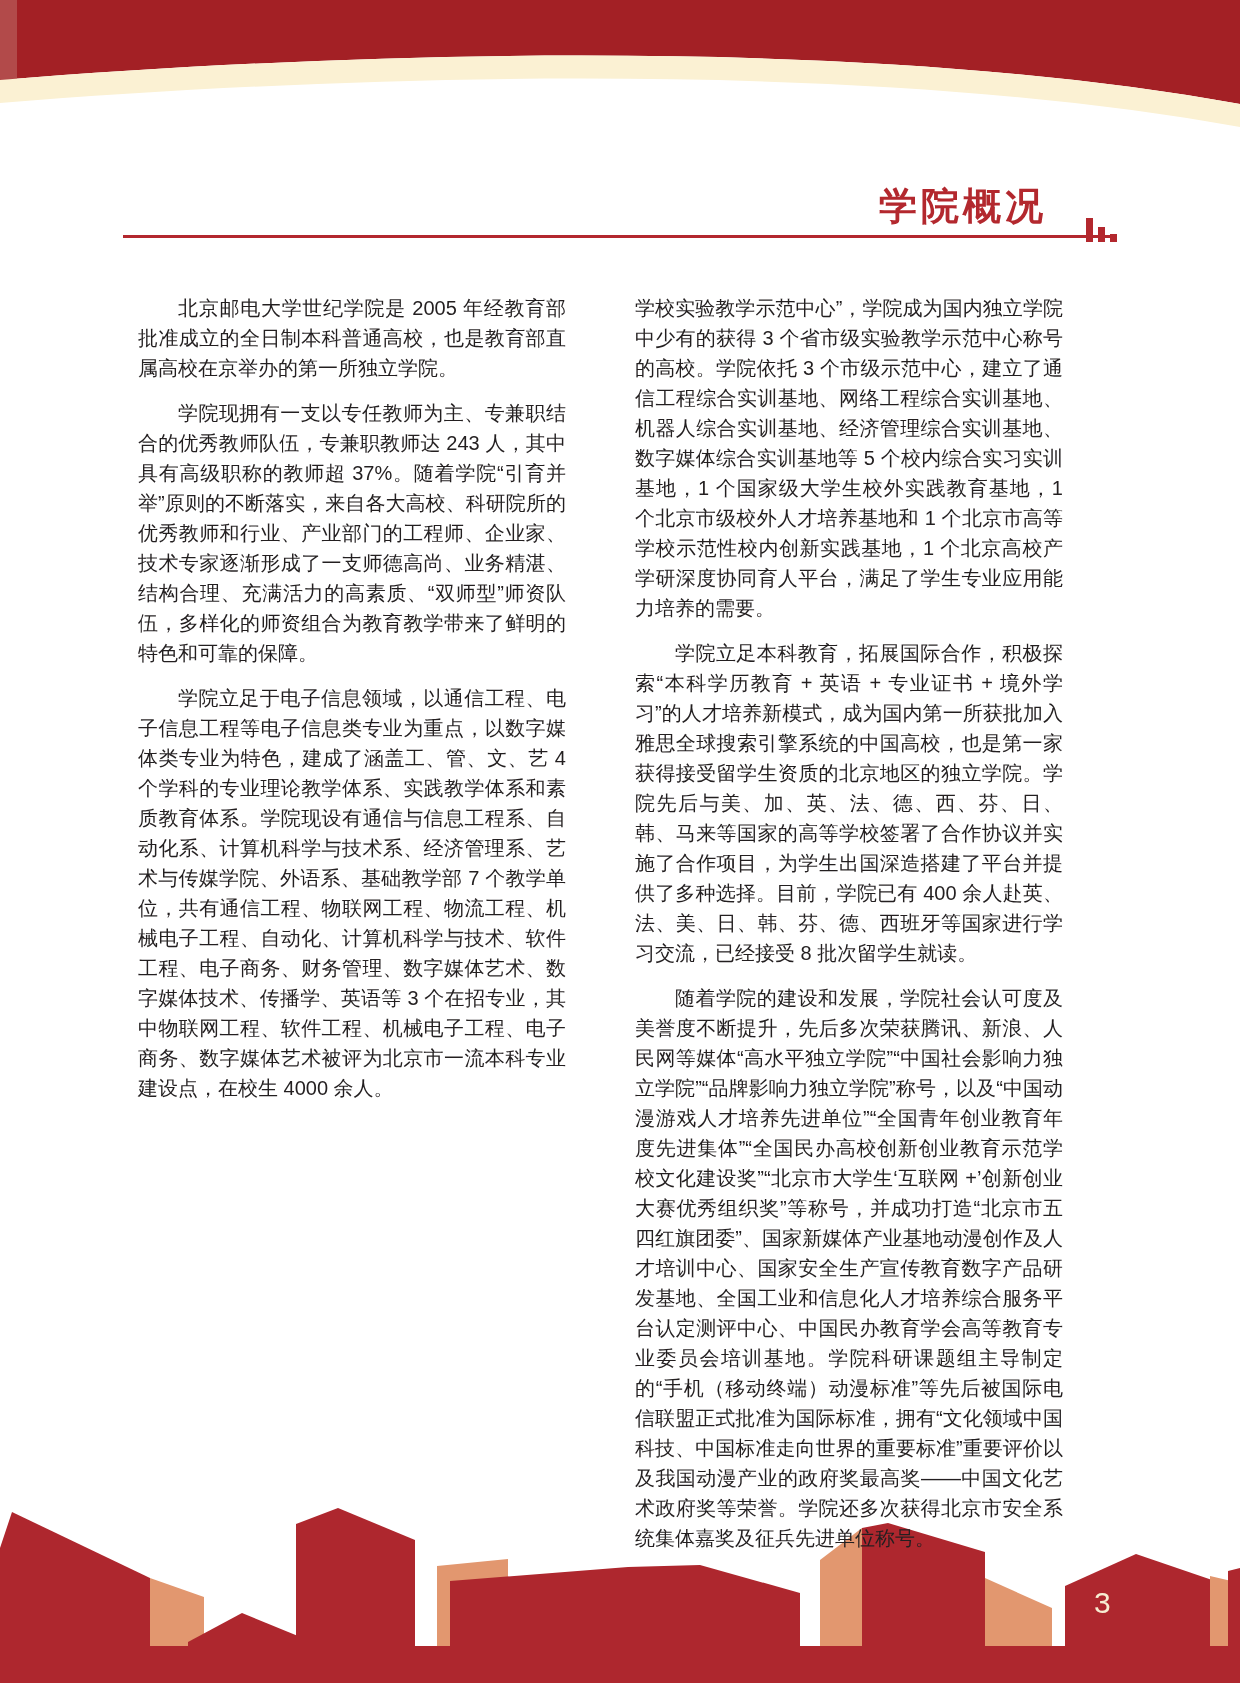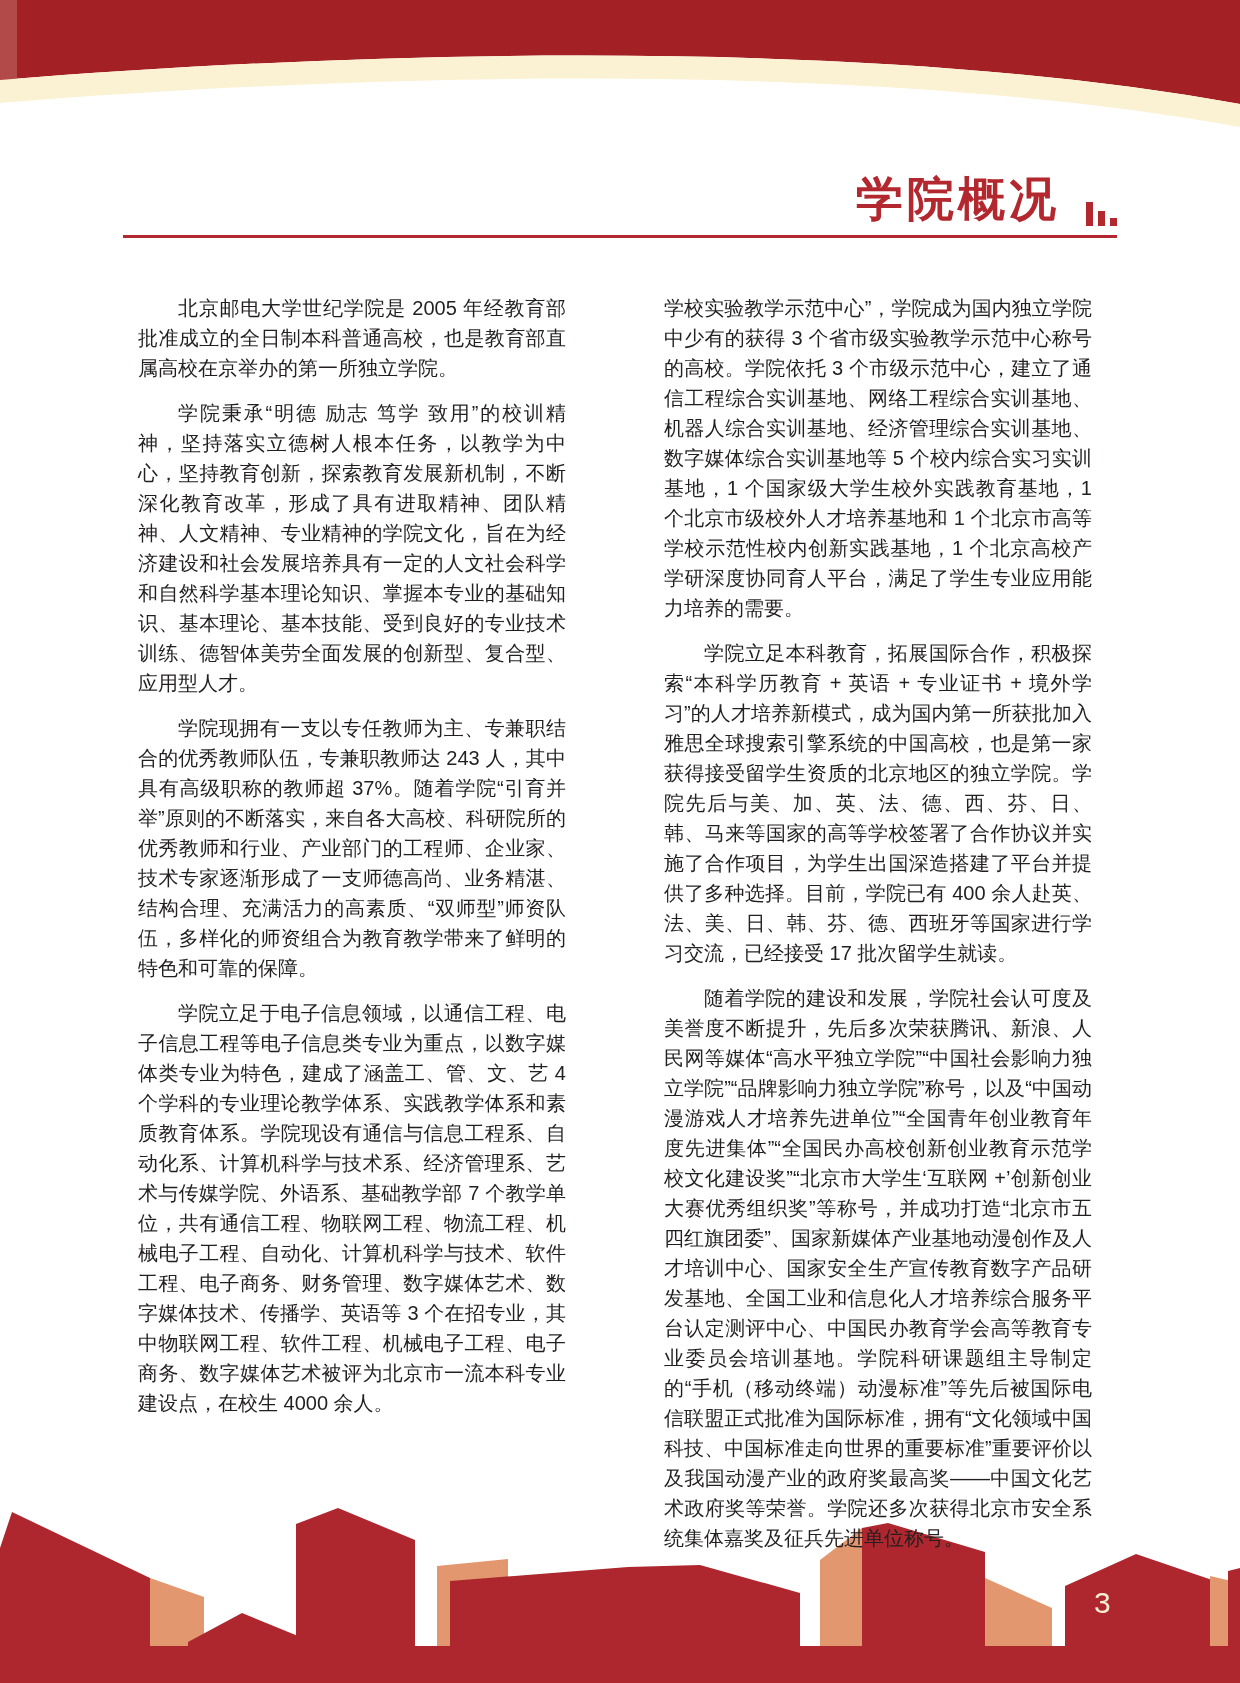--- a/index.html
+++ b/index.html
@@ -27,22 +27,22 @@
   .title-row {
     position: absolute;
     top: 168px;
     left: 123px;
     width: 994px;
     display: flex;
     justify-content: flex-end;
     align-items: flex-end;
   }
   .page-title {
-    margin: 4px;
-    font-size: 47px;
+    margin: 17px;
+    font-size: 38px;
     font-weight: bold;
     letter-spacing: 4px;
     color: #b3282e;
     line-height: 1.15;
   }
   .title-bars {
     display: flex;
     align-items: flex-end;
     gap: 5px;
     margin-left: 22px;
@@ -72,21 +72,21 @@
     top: 278px;
     width: 458px;
     color: #231f20;
     font-size: 20px;
     line-height: 30px;
     text-align: justify;
     text-justify: inter-ideograph;
     z-index: 2;
   }
   .col-left  { left: 123px; }
-  .col-right { left: 649px; }
+  .col-right { left: 620px; }
   .col p {
     margin: 15px;
     text-indent: 2em;
   }
   .col p.no-indent { text-indent: 0; }
   
   .footer-skyline {
     position: absolute;
     left: 0;
     bottom: 0;
@@ -120,28 +120,27 @@
     <span class="title-bars">
       <i class="b1"></i>
         <i class="b2"></i>
         <i class="b3"></i>
     </span>
   </div>
   <hr class="title-rule">
 
   <div class="col col-left">
     <p>北京邮电大学世纪学院是 2005 年经教育部批准成立的全日制本科普通高校，也是教育部直属高校在京举办的第一所独立学院。</p>
-    <p>学院秉承“明德 励志 笃学 致用”的校训精神，坚持落实立德树人根本任务，以教学为中心，坚持教育创新，探索教育发展新机制，不断深化教育改革，形成了具有进取精神、团队精神、人文精神、专业精神的学院文化，旨在为经济建设和社会发展培养具有一定的人文社会科学和自然科学基本理论知识、掌握本专业的基础知识、基本理论、基本技能、受到良好的专业技术训练、德智体美劳全面发展的创新型、复合型、应用型人才。</p>
     <p>学院现拥有一支以专任教师为主、专兼职结合的优秀教师队伍，专兼职教师达 243 人，其中具有高级职称的教师超 37%。随着学院“引育并举”原则的不断落实，来自各大高校、科研院所的优秀教师和行业、产业部门的工程师、企业家、技术专家逐渐形成了一支师德高尚、业务精湛、结构合理、充满活力的高素质、“双师型”师资队伍，多样化的师资组合为教育教学带来了鲜明的特色和可靠的保障。</p>
     <p>学院立足于电子信息领域，以通信工程、电子信息工程等电子信息类专业为重点，以数字媒体类专业为特色，建成了涵盖工、管、文、艺 4 个学科的专业理论教学体系、实践教学体系和素质教育体系。学院现设有通信与信息工程系、自动化系、计算机科学与技术系、经济管理系、艺术与传媒学院、外语系、基础教学部 7 个教学单位，共有通信工程、物联网工程、物流工程、机械电子工程、自动化、计算机科学与技术、软件工程、电子商务、财务管理、数字媒体艺术、数字媒体技术、传播学、英语等 3 个在招专业，其中物联网工程、软件工程、机械电子工程、电子商务、数字媒体艺术被评为北京市一流本科专业建设点，在校生 4000 余人。</p>
   </div>
 
   <div class="col col-right">
     <p class="no-indent">学校实验教学示范中心”，学院成为国内独立学院中少有的获得 3 个省市级实验教学示范中心称号的高校。学院依托 3 个市级示范中心，建立了通信工程综合实训基地、网络工程综合实训基地、机器人综合实训基地、经济管理综合实训基地、数字媒体综合实训基地等 5 个校内综合实习实训基地，1 个国家级大学生校外实践教育基地，1 个北京市级校外人才培养基地和 1 个北京市高等学校示范性校内创新实践基地，1 个北京高校产学研深度协同育人平台，满足了学生专业应用能力培养的需要。</p>
-    <p>学院立足本科教育，拓展国际合作，积极探索“本科学历教育 + 英语 + 专业证书 + 境外学习”的人才培养新模式，成为国内第一所获批加入雅思全球搜索引擎系统的中国高校，也是第一家获得接受留学生资质的北京地区的独立学院。学院先后与美、加、英、法、德、西、芬、日、韩、马来等国家的高等学校签署了合作协议并实施了合作项目，为学生出国深造搭建了平台并提供了多种选择。目前，学院已有 400 余人赴英、法、美、日、韩、芬、德、西班牙等国家进行学习交流，已经接受 17 批次留学生就读。</p>
+    <p>学院立足本科教育，拓展国际合作，积极探索“本科学历教育 + 英语 + 专业证书 + 境外学习”的人才培养新模式，成为国内第一所获批加入雅思全球搜索引擎系统的中国高校，也是第一家获得接受留学生资质的北京地区的独立学院。学院先后与美、加、英、法、德、西、芬、日、韩、马来等国家的高等学校签署了合作协议并实施了合作项目，为学生出国深造搭建了平台并提供了多种选择。目前，学院已有 400 余人赴英、法、美、日、韩、芬、德、西班牙等国家进行学习交流，已经接受 8 批次留学生就读。</p>
     <p>随着学院的建设和发展，学院社会认可度及美誉度不断提升，先后多次荣获腾讯、新浪、人民网等媒体“高水平独立学院”“中国社会影响力独立学院”“品牌影响力独立学院”称号，以及“中国动漫游戏人才培养先进单位”“全国青年创业教育年度先进集体”“全国民办高校创新创业教育示范学校文化建设奖”“北京市大学生‘互联网 +’创新创业大赛优秀组织奖”等称号，并成功打造“北京市五四红旗团委”、国家新媒体产业基地动漫创作及人才培训中心、国家安全生产宣传教育数字产品研发基地、全国工业和信息化人才培养综合服务平台认定测评中心、中国民办教育学会高等教育专业委员会培训基地。学院科研课题组主导制定的“手机（移动终端）动漫标准”等先后被国际电信联盟正式批准为国际标准，拥有“文化领域中国科技、中国标准走向世界的重要标准”重要评价以及我国动漫产业的政府奖最高奖——中国文化艺术政府奖等荣誉。学院还多次获得北京市安全系统集体嘉奖及征兵先进单位称号。</p>
   </div>
 
   <svg class="footer-skyline" viewBox="0 0 1240 233" preserveAspectRatio="none" aria-hidden="true">
 
     <polygon fill="#ae272e" points="0,98 12,62 150,128 150,233 0,233"></polygon>
     <polygon fill="#e2976f" points="150,128 204,147 204,233 150,233"></polygon>
 
     <polygon fill="#ae272e" points="188,192 242,163 298,186 298,233 188,233"></polygon>
 

